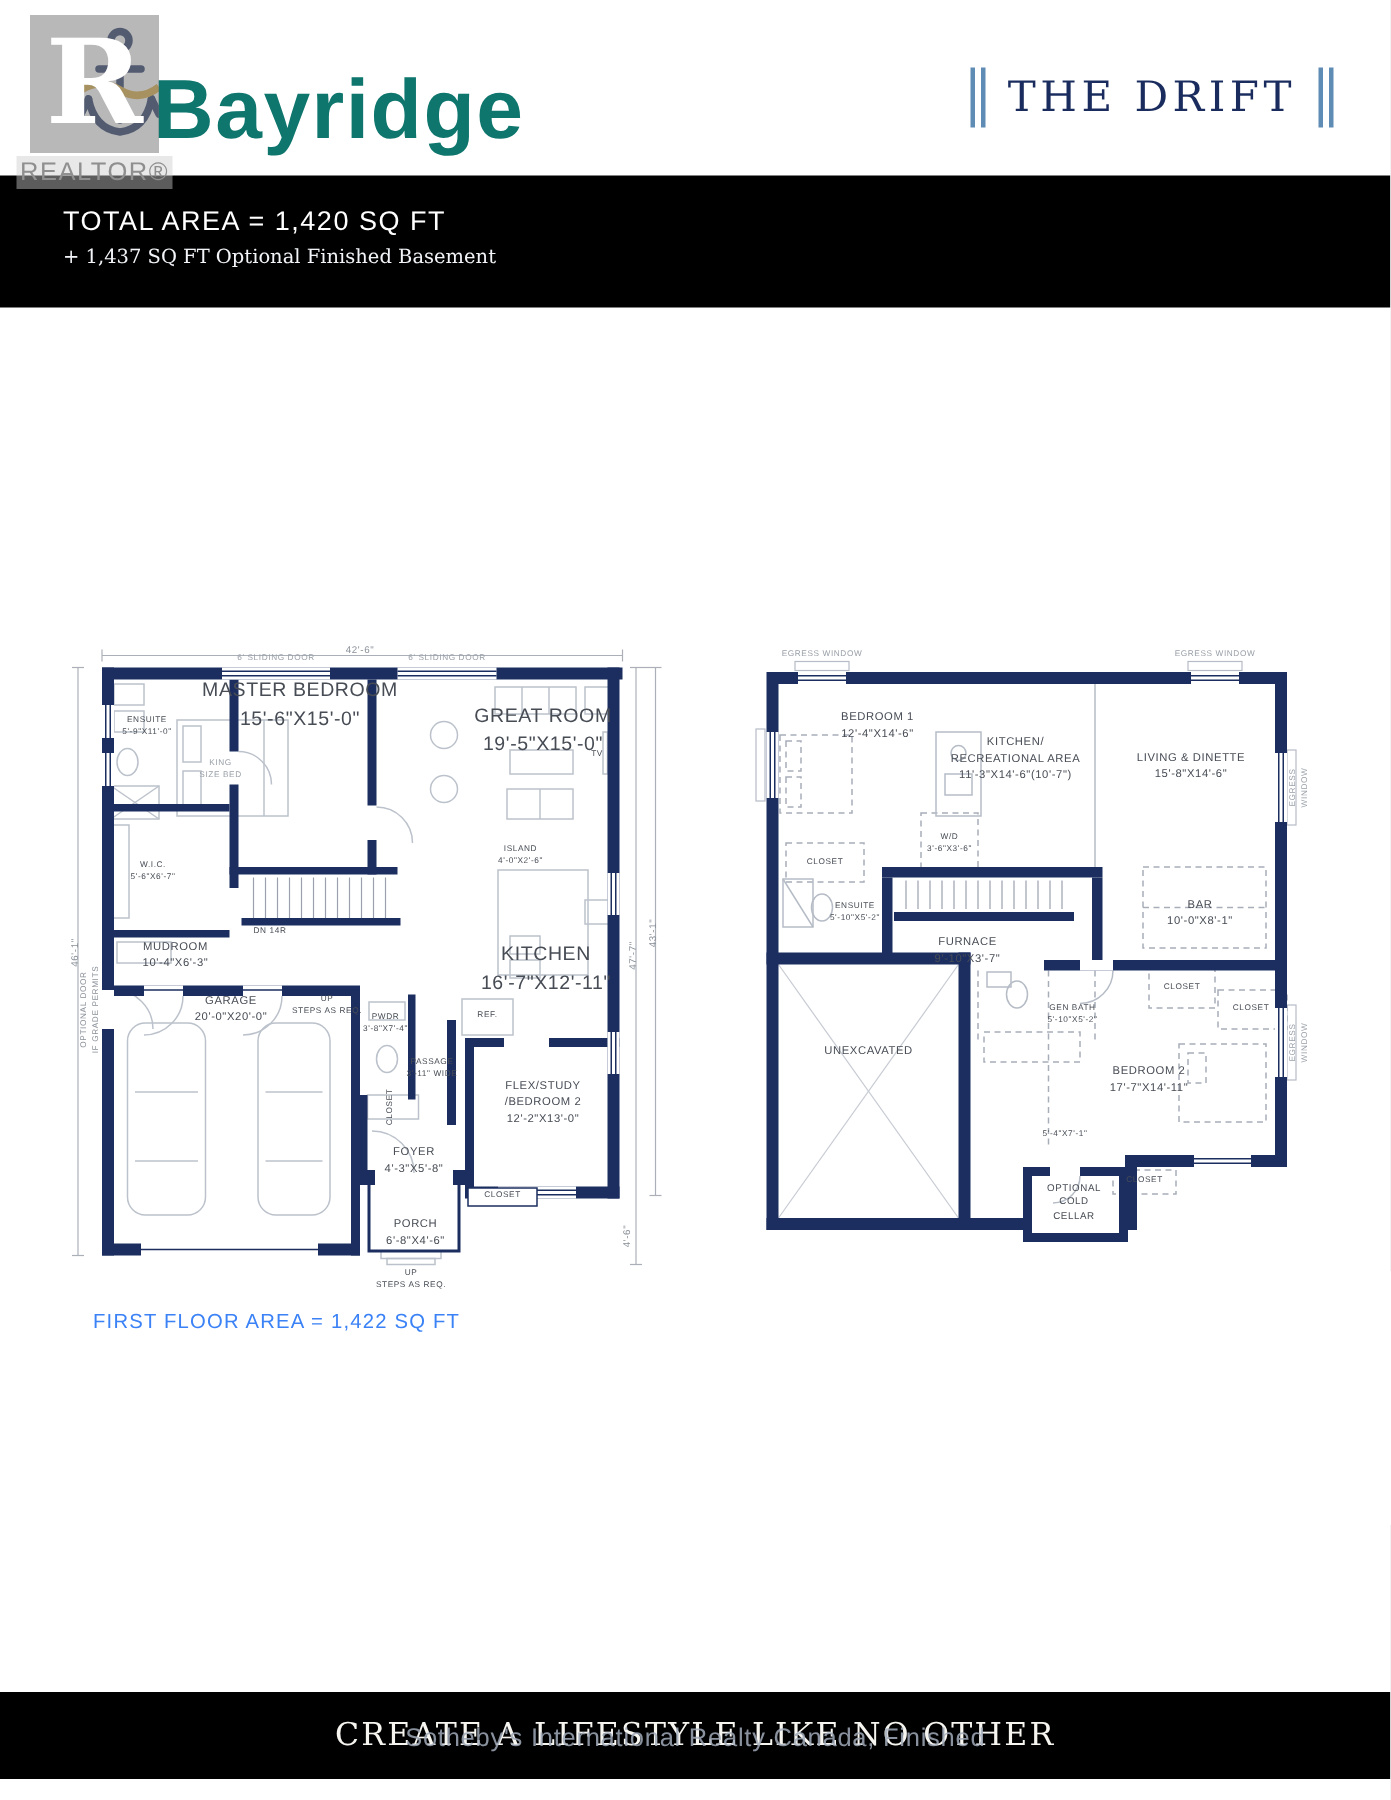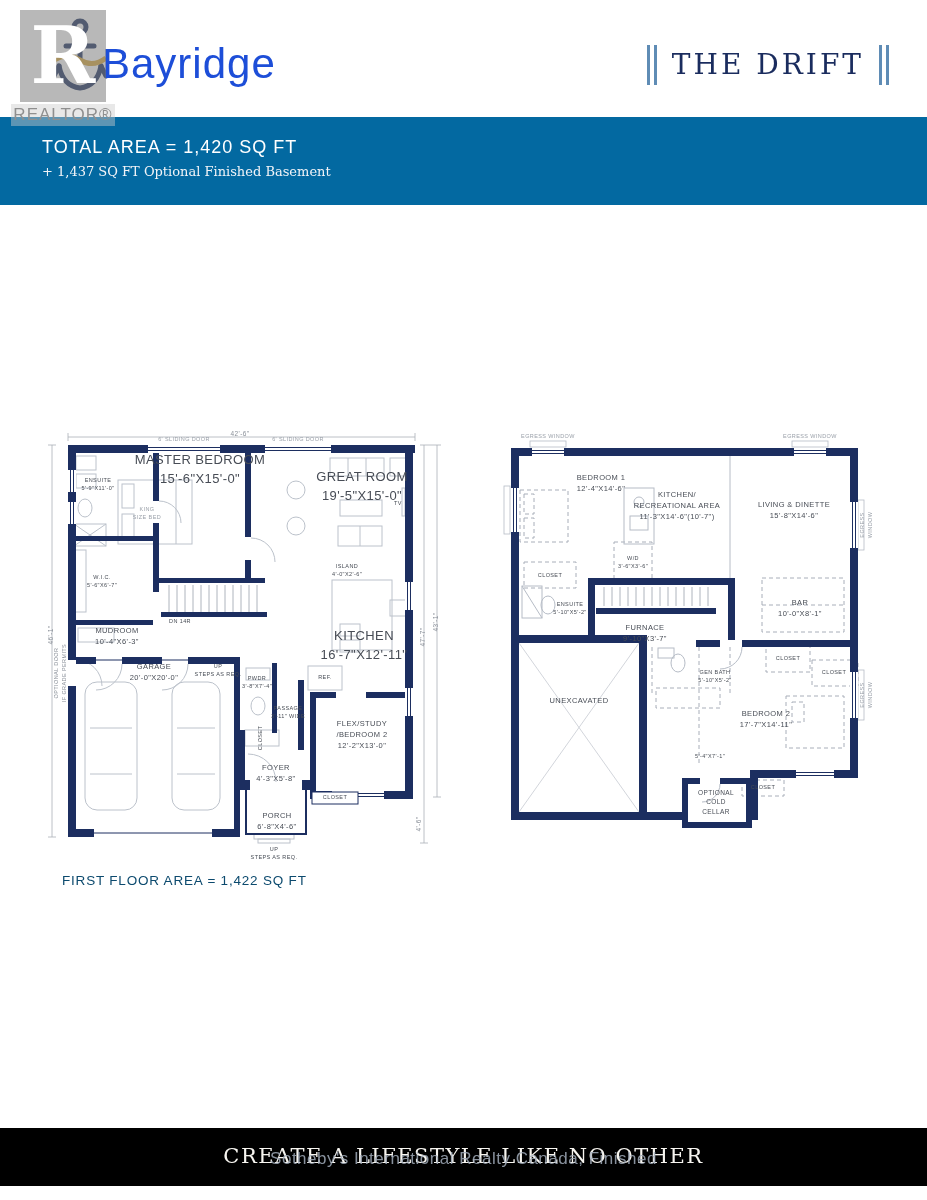--- a/index.html
+++ b/index.html
@@ -7,49 +7,49 @@
         font-family:"Liberation Sans",sans-serif;overflow:hidden;}
 
   
   .realtor{position:absolute;left:8px;top:10px;width:110px;z-index:6;text-align:center;}
   .r-box{width:86px;height:92px;margin:0 auto;background:rgba(125,125,125,.55);
          display:flex;align-items:center;justify-content:center;}
   .r-box span{font-family:"DejaVu Serif",serif;font-weight:bold;font-size:78px;color:#fff;line-height:1;}
   .r-label{margin-top:2px;font-size:17px;letter-spacing:1px;color:#8f8f8f;
            background:rgba(205,205,205,.45);padding:1px 2px;display:inline-block;}
   .anchor{position:absolute;left:52px;top:16px;z-index:4;}
-  .brand{position:absolute;left:102px;top:40px;z-index:5;font-size:42px;font-weight:400;
-         letter-spacing:1px;color:#1d4ed8;}
+  .brand{position:absolute;left:102px;top:40px;z-index:5;font-size:56px;font-weight:700;
+         letter-spacing:1px;color:#0f766e;}
   .drift{position:absolute;top:44px;right:38px;display:flex;align-items:center;z-index:5;}
   .bars{display:flex;gap:4px;}
   .bars i{display:block;width:3px;height:40px;background:#5f8cb5;}
   .drift-name{margin:4px 15px;font-family:"DejaVu Serif",serif;font-size:28px;
               letter-spacing:3px;color:#1a2c5e;white-space:nowrap;}
 
   
-  .banner{position:absolute;left:0;top:117px;width:927px;height:88px;background:#0369a1;}
+  .banner{position:absolute;left:0;top:117px;width:927px;height:88px;background:#000000;}
   .banner-total{position:absolute;left:42px;top:20px;font-size:18px;letter-spacing:1px;color:#ffffff;}
   .banner-note{position:absolute;left:42px;top:47px;font-family:"DejaVu Serif",serif;
                font-size:13px;color:#f2f4f8;}
   .banner-disc{position:absolute;right:38px;top:27px;text-align:right;font-family:"DejaVu Serif",serif;
                font-size:11px;line-height:1.5;color:#eef1f6;white-space:pre-line;}
 
   
   .plan{position:absolute;}
   #plan1{left:40px;top:430px;width:420px;height:440px;}
   #plan2{left:500px;top:430px;width:370px;height:420px;}
   .plan svg{position:absolute;left:0;top:0;}
   .lbl{position:absolute;transform:translate(-50%,-50%);text-align:center;color:#474c55;
        letter-spacing:.4px;line-height:1.45;white-space:pre-line;}
   .f8{font-size:13px;} .f7{font-size:7.5px;} .f6{font-size:6.5px;} .f5{font-size:5.5px;}
   .dim{color:#8a9099;}
   .light{color:#9aa0a9;}
   .rot{transform:translate(-50%,-50%) rotate(-90deg);white-space:pre-line;}
 
-  .caption{position:absolute;font-size:13.5px;letter-spacing:.8px;color:#0c4a6e;
+  .caption{position:absolute;font-size:13.5px;letter-spacing:.8px;color:#3b82f6;
            white-space:pre-line;line-height:1.25;}
   #cap1{left:62px;top:873px;} #cap2{left:508px;top:871px;}
 
   
   .footer{position:absolute;left:0;top:1128px;width:927px;height:58px;background:#000000;}
   .tagline{position:absolute;left:0;top:16px;width:100%;text-align:center;
            font-family:"DejaVu Serif",serif;font-size:21px;letter-spacing:1.5px;color:#f7f5f0;}
   .wm{position:absolute;left:0;top:21px;width:100%;text-align:center;font-size:17px;
       letter-spacing:.5px;color:rgba(160,170,185,.85);}
 </style>
@@ -403,21 +403,21 @@
           <line x1="355.5" y1="242" x2="355.5" y2="288"></line>
         <line x1="296" y1="342.5" x2="334" y2="342.5"></line>
           <line x1="296" y1="345.5" x2="334" y2="345.5"></line>
       </g>
     </svg>
 
     <div class="lbl f5 light" style="left:48px;top:7px">EGRESS WINDOW</div>
     <div class="lbl f5 light" style="left:310px;top:7px">EGRESS WINDOW</div>
     <div class="lbl f5 light rot" style="left:367px;top:95px">EGRESS WINDOW</div>
     <div class="lbl f5 light rot" style="left:367px;top:265px">EGRESS WINDOW</div>
-    <div class="lbl f7" style="left:101px;top:54px">BEDROOM 1
+    <div class="lbl f7" style="left:85px;top:54px">BEDROOM 1
 12'-4"X14'-6"</div>
     <div class="lbl f7" style="left:177px;top:76px">KITCHEN/
 RECREATIONAL AREA
 11'-3"X14'-6"(10'-7")</div>
     <div class="lbl f7" style="left:294px;top:81px">LIVING &amp; DINETTE
 15'-8"X14'-6"</div>
     <div class="lbl f5" style="left:133px;top:133px">W/D
 3'-6"X3'-6"</div>
     <div class="lbl f5" style="left:50px;top:146px">CLOSET</div>
     <div class="lbl f5" style="left:70px;top:179px">ENSUITE

